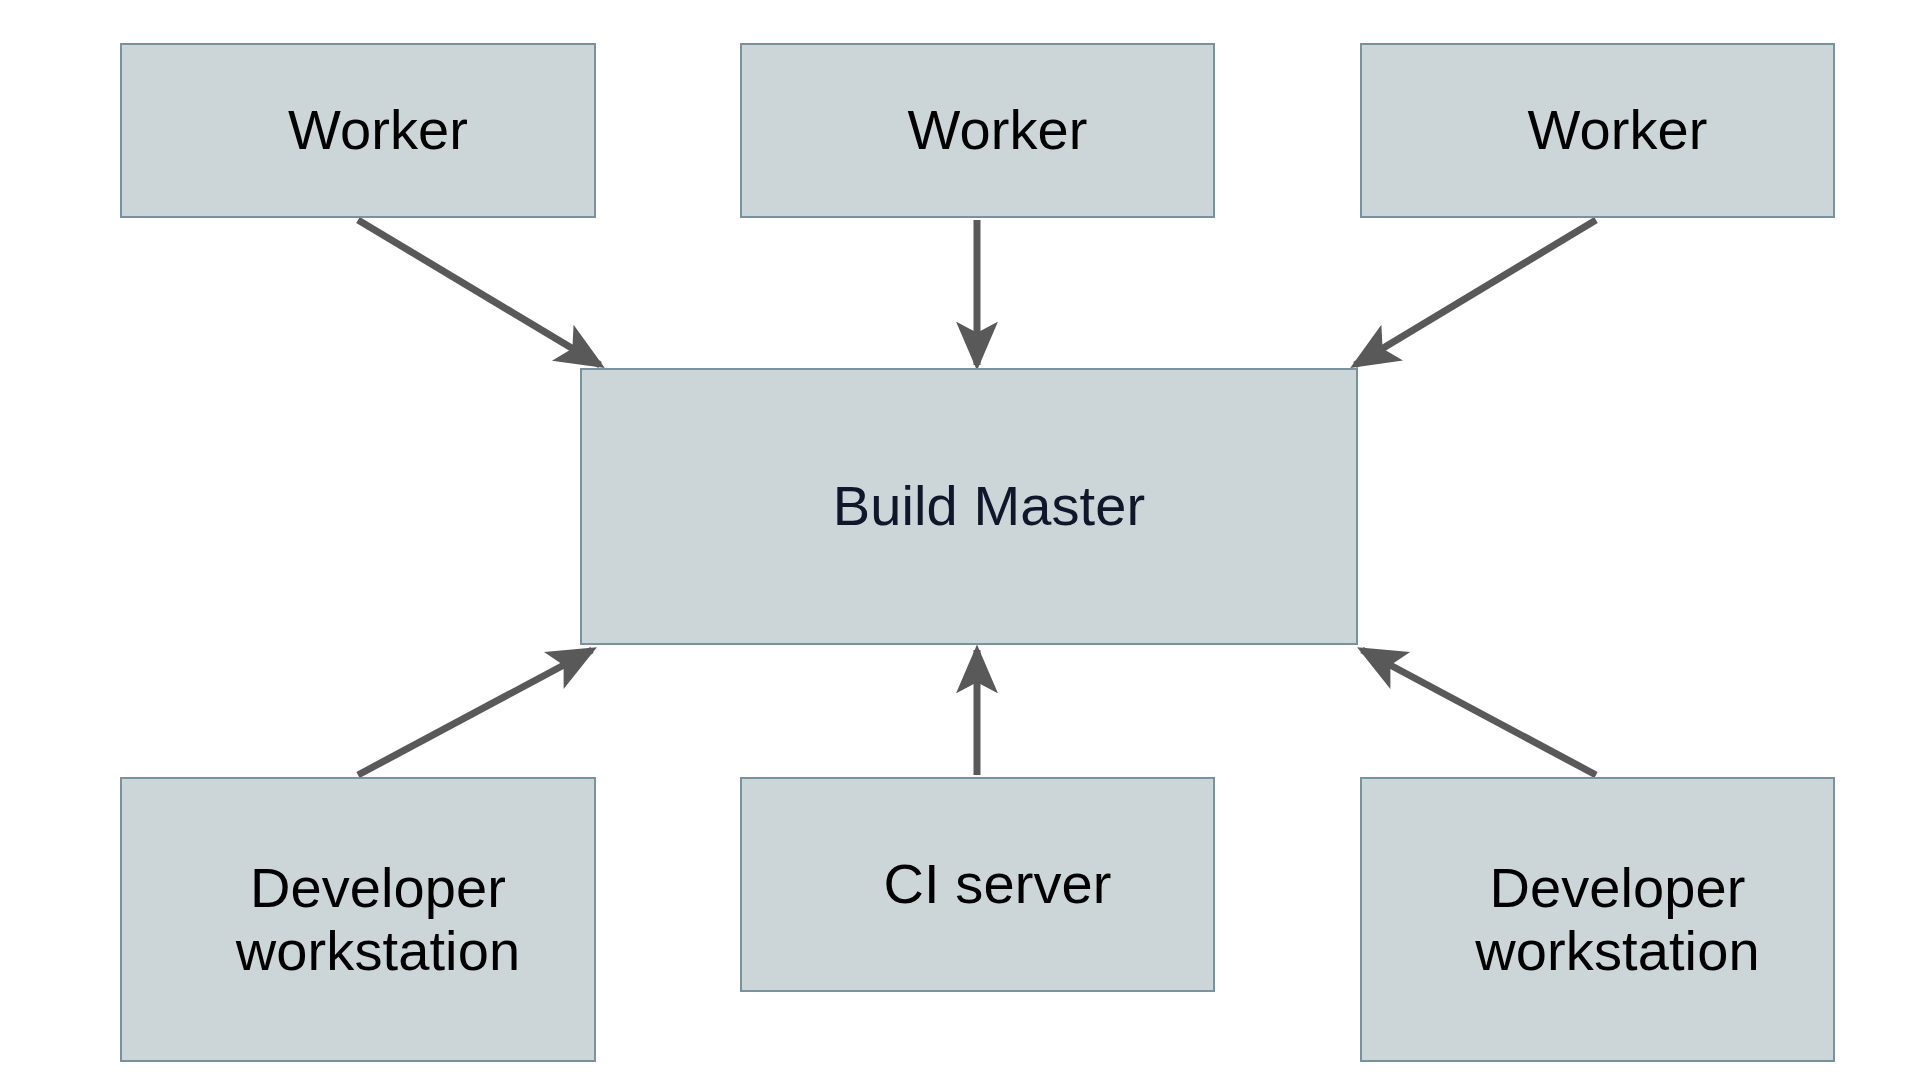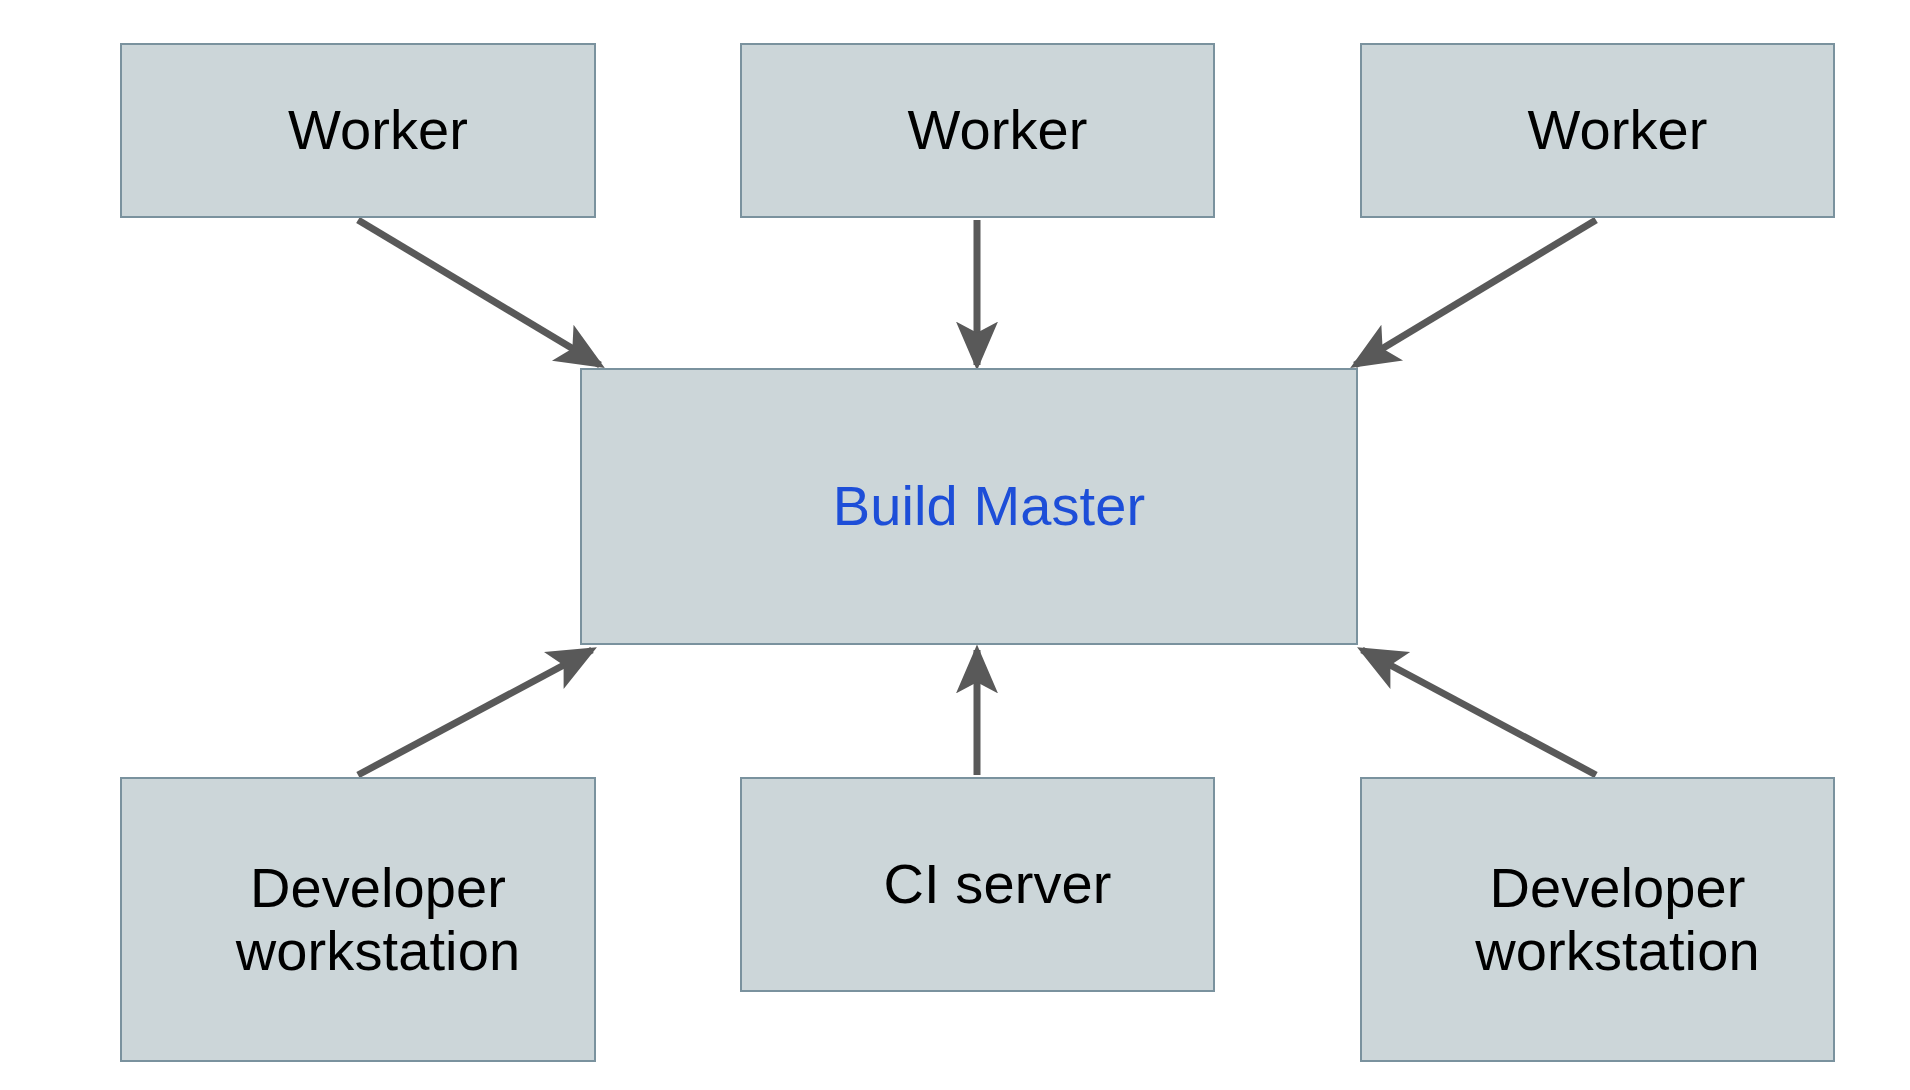--- a/index.html
+++ b/index.html
@@ -69,21 +69,21 @@
       <div class="node" style="left: 120px; top: 43px; width: 476px; height: 175px; background: rgb(204, 214, 217); border-color: rgb(122, 146, 158);">
         <div class="node-label" style="color: rgb(0, 0, 0);">Worker</div>
       </div>
       <div class="node" style="left: 740px; top: 43px; width: 475px; height: 175px; background: rgb(204, 214, 217); border-color: rgb(122, 146, 158);">
         <div class="node-label" style="color: rgb(0, 0, 0);">Worker</div>
       </div>
       <div class="node" style="left: 1360px; top: 43px; width: 475px; height: 175px; background: rgb(204, 214, 217); border-color: rgb(122, 146, 158);">
         <div class="node-label" style="color: rgb(0, 0, 0);">Worker</div>
       </div>
       <div class="node node-master" style="left: 580px; top: 368px; width: 778px; height: 277px; background: rgb(204, 214, 217); border-color: rgb(122, 146, 158);">
-        <div class="node-label" style="color: #1d4ed8;">Build Master</div>
+        <div class="node-label" style="color: #0f172a;">Build Master</div>
       </div>
       <div class="node" style="left: 120px; top: 777px; width: 476px; height: 285px; background: rgb(204, 214, 217); border-color: rgb(122, 146, 158);">
         <div class="node-label" style="color: rgb(0, 0, 0);">Developer
 workstation</div>
       </div>
       <div class="node" style="left: 740px; top: 777px; width: 475px; height: 215px; background: rgb(204, 214, 217); border-color: rgb(122, 146, 158);">
         <div class="node-label" style="color: rgb(0, 0, 0);">CI server</div>
       </div>
       <div class="node" style="left: 1360px; top: 777px; width: 475px; height: 285px; background: rgb(204, 214, 217); border-color: rgb(122, 146, 158);">
         <div class="node-label" style="color: rgb(0, 0, 0);">Developer

